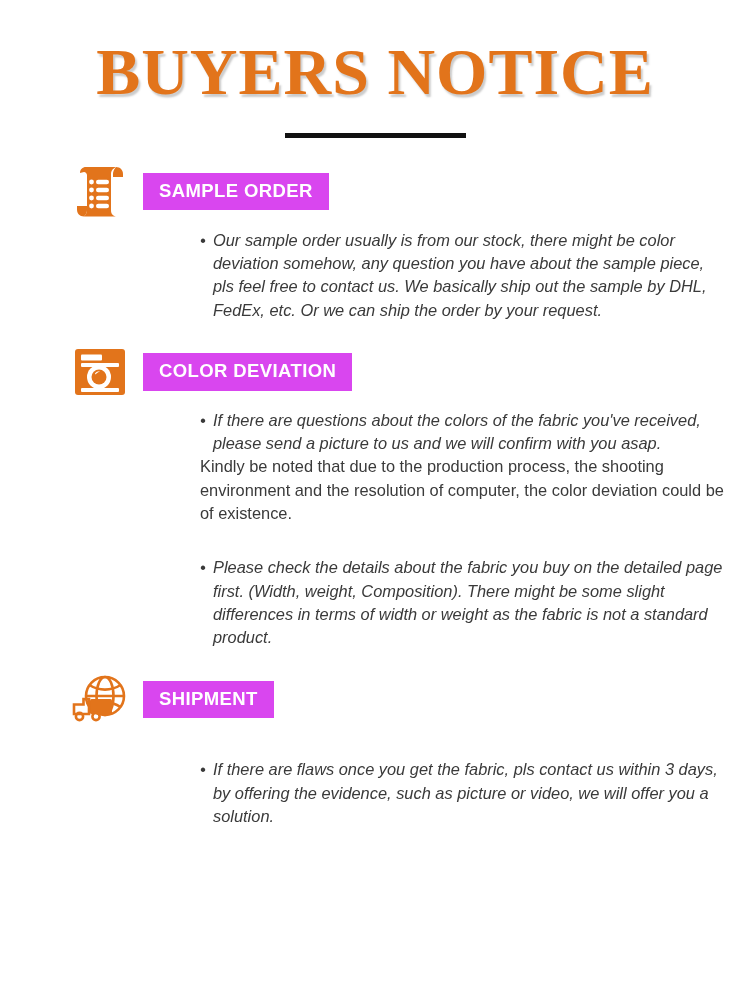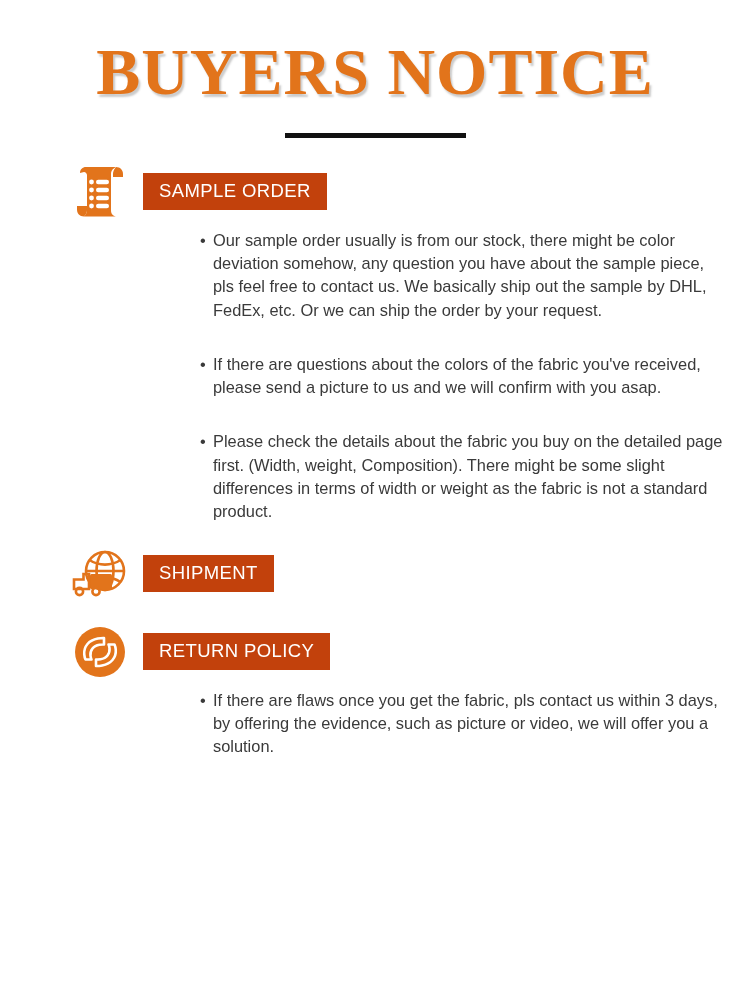--- a/index.html
+++ b/index.html
@@ -58,24 +58,24 @@
     min-width: 60px;
     height: 56px;
     display: flex;
     align-items: center;
     justify-content: center;
     margin-right: 13px;
   }
   .icon-box svg { display: block; }
 
   .badge {
-    background: #c2410c;
+    background: #d946ef;
     color: #ffffff;
     font-size: 18.5px;
-    font-weight: 400;
+    font-weight: 700;
     letter-spacing: 0.4px;
     text-transform: uppercase;
     padding: 9px 16px 10px 16px;
     line-height: 1;
     white-space: nowrap;
     align-self: center;
   }
 
   .section-body {
     margin-left: 130px;
@@ -84,20 +84,21 @@
     font-size: 16.4px;
     line-height: 1.42;
   }
   .para {
     position: relative;
     margin: 0;
   }
   .para + .para { margin-top: 0; }
   .para.bulleted {
     padding-left: 13px;
+    font-style: italic;
   }
   .para.bulleted::before {
     content: "\2022";
     position: absolute;
     left: 0;
     top: 0;
     color: #3a3a3a;
   }
 
   .sec-gap { height: 22px; }
@@ -136,22 +137,37 @@
       <div class="badge">SAMPLE ORDER</div>
     </div>
     <div class="section-body">
       <p class="para bulleted">Our sample order usually is from our stock, there might be color deviation somehow, any question you have about the sample piece, pls feel free to contact us. We basically ship out the sample by DHL, FedEx, etc. Or we can ship the order by your request.</p>
     </div>
   </div>
 
   <div class="sec-gap"></div>
 
   <div class="section">
+    <div class="section-head">
+      <div class="icon-box">
+        <svg width="52" height="50" viewBox="0 0 52 50" aria-hidden="true">
+          <rect x="1" y="2" width="50" height="46" rx="3" fill="#E2741B"></rect>
+          <rect x="7" y="7.5" width="21" height="6" rx="1" fill="#ffffff"></rect>
+          <rect x="7" y="16" width="38" height="4" rx="1" fill="#ffffff"></rect>
+          <rect x="7" y="41" width="38" height="4" rx="1" fill="#ffffff"></rect>
+          <circle cx="25" cy="30" r="12" fill="#ffffff"></circle>
+          <circle cx="25" cy="30" r="7.5" fill="#E2741B"></circle>
+          <path d="M21 26.5 C22.2 24.8 24.2 24 26 24.2 C24.2 25 22.6 26 21.6 27.6 Z" fill="#ffffff"></path>
+        </svg>
+      </div>
+      <div class="badge">COLOR DEVIATION</div>
+    </div>
     <div class="section-body">
       <p class="para bulleted">If there are questions about the colors of the fabric you've received, please send a picture to us and we will confirm with you asap.</p>
+      <p class="para">Kindly be noted that due to the production process, the shooting environment and the resolution of computer, the color deviation could be of existence.</p>
     </div>
   </div>
 
   <div class="sec-gap"></div>
 
   <div class="section">
     <div class="section-body">
       <p class="para bulleted">Please check the details about the fabric you buy on the detailed page first. (Width, weight, Composition). There might be some slight differences in terms of width or weight as the fabric is not a standard product.</p>
     </div>
   </div>
@@ -177,30 +193,18 @@
           </g>
         </svg>
       </div>
       <div class="badge">SHIPMENT</div>
     </div>
   </div>
 
   <div class="sec-gap"></div>
 
   <div class="section">
-    <div class="section-head">
-      <div class="icon-box">
-        <svg width="52" height="52" viewBox="0 0 52 52" aria-hidden="true">
-          <circle cx="26" cy="26" r="25" fill="#E2741B"></circle>
-          <g fill="none" stroke="#ffffff" stroke-width="2.6" stroke-linejoin="round">
-            <path d="M30 12 L30 18.5 C30 18.5 22 18 18.5 22.5 C14.5 27.5 17.5 33.5 17.5 33.5 L11.5 33.5 C11.5 33.5 7.5 25 13.5 18 C19 11.5 30 12 30 12 Z"></path>
-            <path d="M22 40 L22 33.5 C22 33.5 30 34 33.5 29.5 C37.5 24.5 34.5 18.5 34.5 18.5 L40.5 18.5 C40.5 18.5 44.5 27 38.5 34 C33 40.5 22 40 22 40 Z"></path>
-          </g>
-        </svg>
-      </div>
-      <div class="badge">RETURN POLICY</div>
-    </div>
     <div class="section-body">
       <p class="para bulleted">If there are flaws once you get the fabric, pls contact us within 3 days, by offering the evidence, such as picture or video, we will offer you a solution.</p>
     </div>
   </div>
 
 </div>
 
 </body></html>

